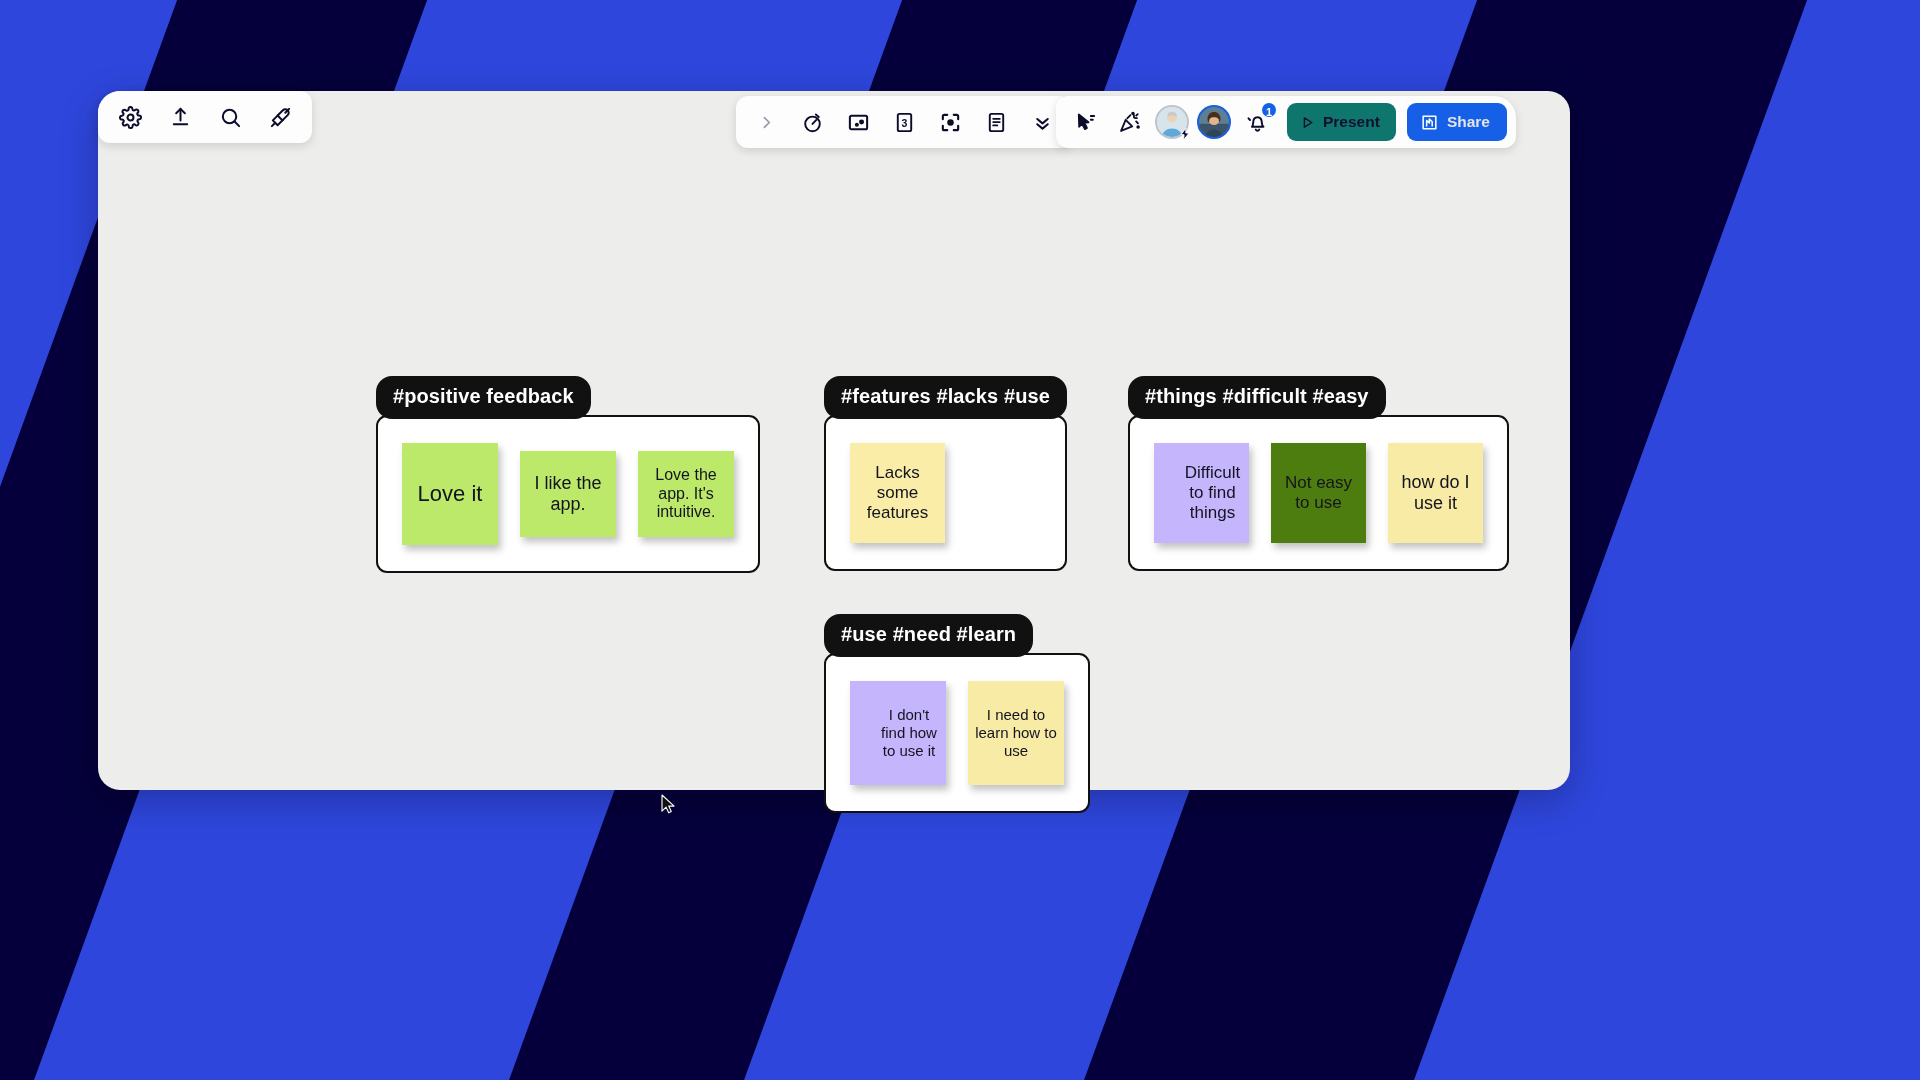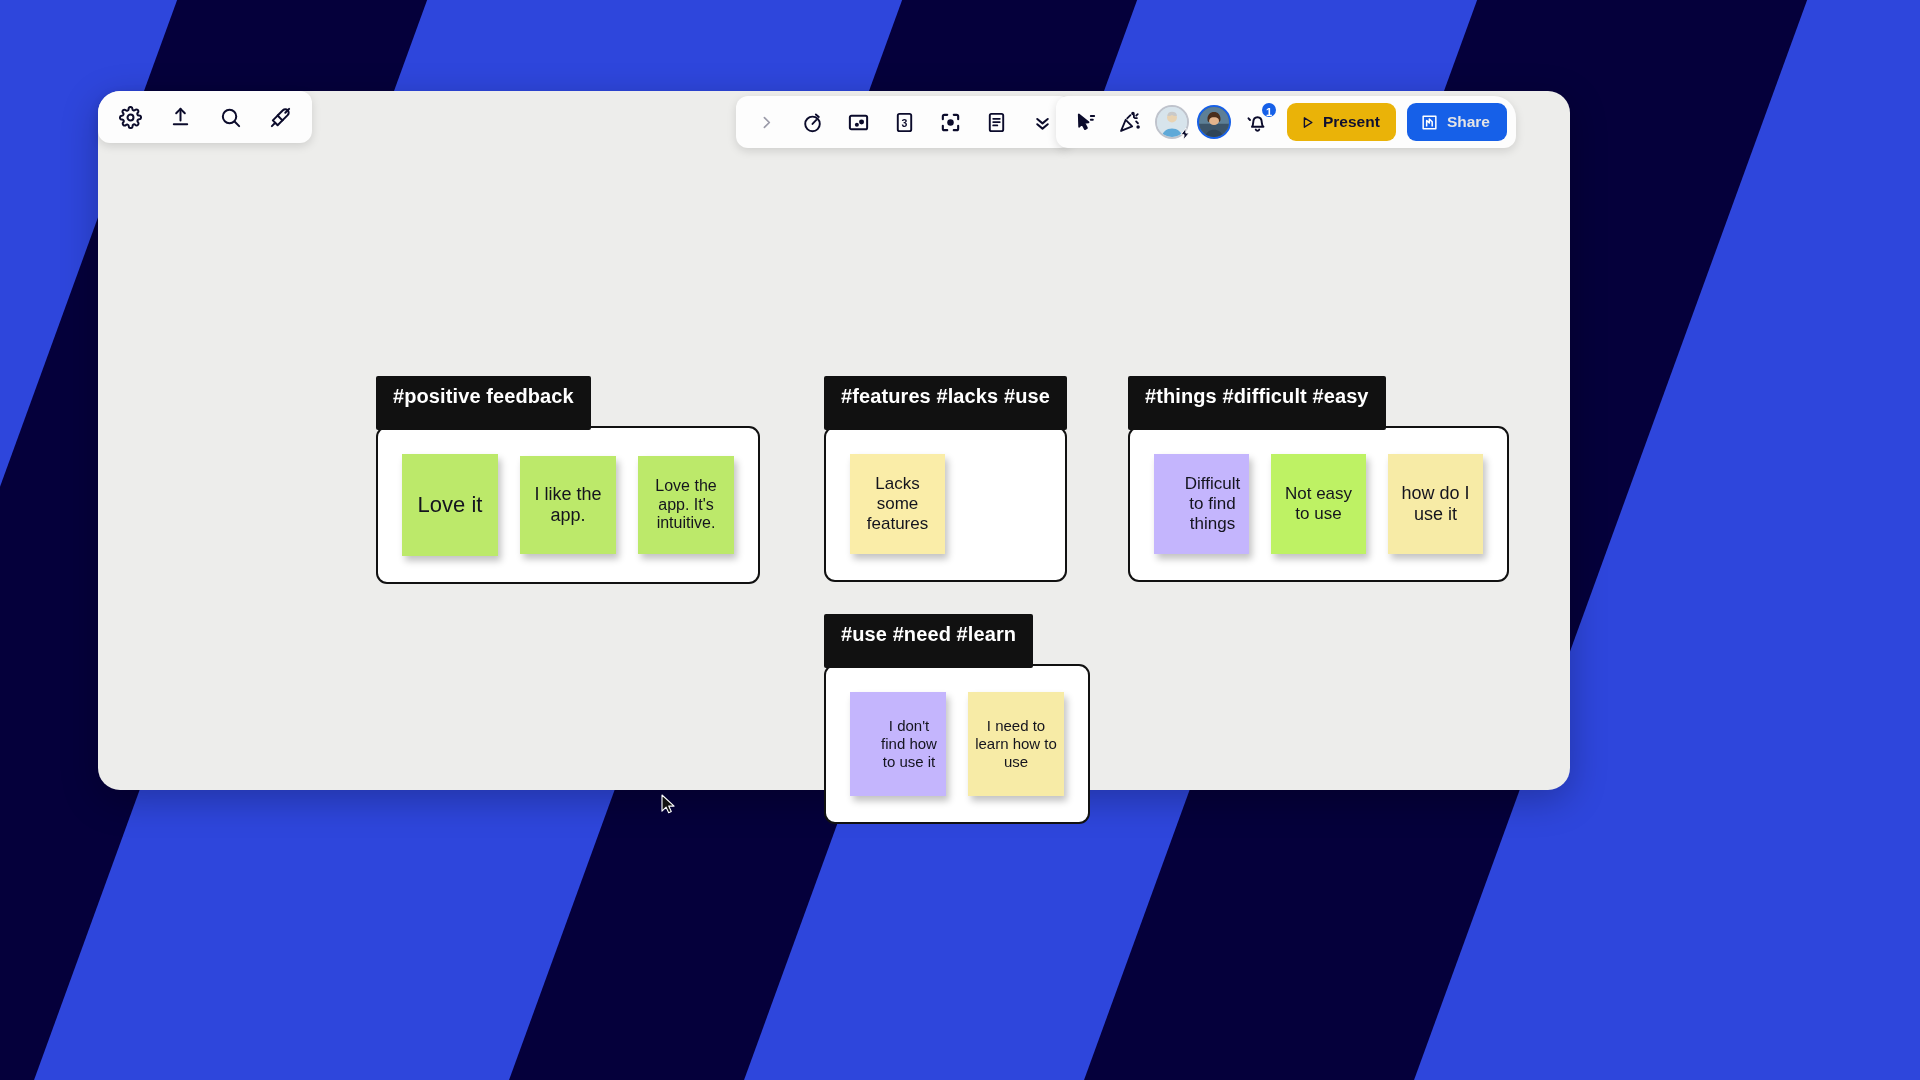--- a/index.html
+++ b/index.html
@@ -38,21 +38,21 @@
 
   .tb-btn {
     width:40px; height:40px; border-radius:9px; border:none; background:transparent;
     display:flex; align-items:center; justify-content:center; cursor:pointer;
     color:#0B0B2B; flex:0 0 auto;
   }
   .tb-btn svg { display:block; }
 
   .present-btn {
     height:38px; padding:0 16px 0 13px; border:none; border-radius:9px;
-    background:#eab308; color:#101030; cursor:pointer;
+    background:#0f766e; color:#101030; cursor:pointer;
     display:flex; align-items:center; gap:8px;
     font-size:15.5px; font-weight:700; font-family:"Liberation Sans", sans-serif;
     margin-left:6px;
   }
   .share-btn {
     height:38px; padding:0 17px 0 13px; border:none; border-radius:9px;
     background:#1660E8; color:#e5e5e5; cursor:pointer;
     display:flex; align-items:center; gap:8px;
     font-size:15.5px; font-weight:700; font-family:"Liberation Sans", sans-serif;
     margin-left:7px;
@@ -81,21 +81,21 @@
     background:#1660E8; color:#fff; border-radius:9px;
     font-size:11px; font-weight:700; line-height:18px; text-align:center;
     padding:0 4px; border:2px solid #FDFDFD;
   }
 
   
   .group { position:absolute; }
   .group-tag {
     display:inline-block; background:#111111; color:#FFFFFF;
     font-size:20px; font-weight:700; letter-spacing:.1px;
-    padding:9px 17px 22px; border-radius:2px;
+    padding:9px 17px 11px; border-radius:16px;
     position:relative; z-index:3; white-space:nowrap;
   }
   .group-frame {
     background:#FFFFFF; border:2.5px solid #111111; border-radius:11px;
     margin-top:-4px; position:relative; z-index:2;
     display:flex; align-items:center; gap:22px;
     padding:26px 24px;
   }
 
   
@@ -104,36 +104,36 @@
     display:flex; align-items:center; justify-content:center; text-align:center;
     padding:5px 6px; line-height:1.18; color:#14141E;
     box-shadow:3px 5px 7px rgba(0,0,0,.24);
     font-family:"Liberation Sans", sans-serif;
   }
   .note span { display:block; }
   .c-green       { background:#BCE96A; }
   .c-lightyellow { background:#FAEDA8; }
   .c-paleyellow  { background:#F7EBA6; }
   .c-orange      { background:#c4b5fd;padding-left:28px; }
-  .c-amber       { background:#bef264;justify-content:flex-end; }
+  .c-amber       { background:#4d7c0f;justify-content:flex-end; }
 
   .fs-22 { font-size:22px; }
   .fs-18 { font-size:18px; }
   .fs-17 { font-size:17px; }
   .fs-16 { font-size:16px; }
   .fs-15 { font-size:15px; }
   .fs-14 { font-size:14px; }
 
   
   #g0 { left:278px;  top:285px; }
   #g1 { left:726px;  top:285px; }
   #g2 { left:1030px; top:285px; }
   #g3 { left:726px;  top:523px; }
 
-  #g0 .note { width:96px; height:98px; }
+  #g0 .note { width:96px; height:86px; }
   #g0 .note:nth-child(1) { height:102px; }
   #g1 .note { width:95px; height:100px; }
   #g2 .note { width:95px; height:100px; }
   #g3 .note { width:96px; height:104px; }
 
   
   .cursor { position:absolute; left:563px; top:703px; width:16px; height:22px; }
 </style>
 </head>
 <body>

